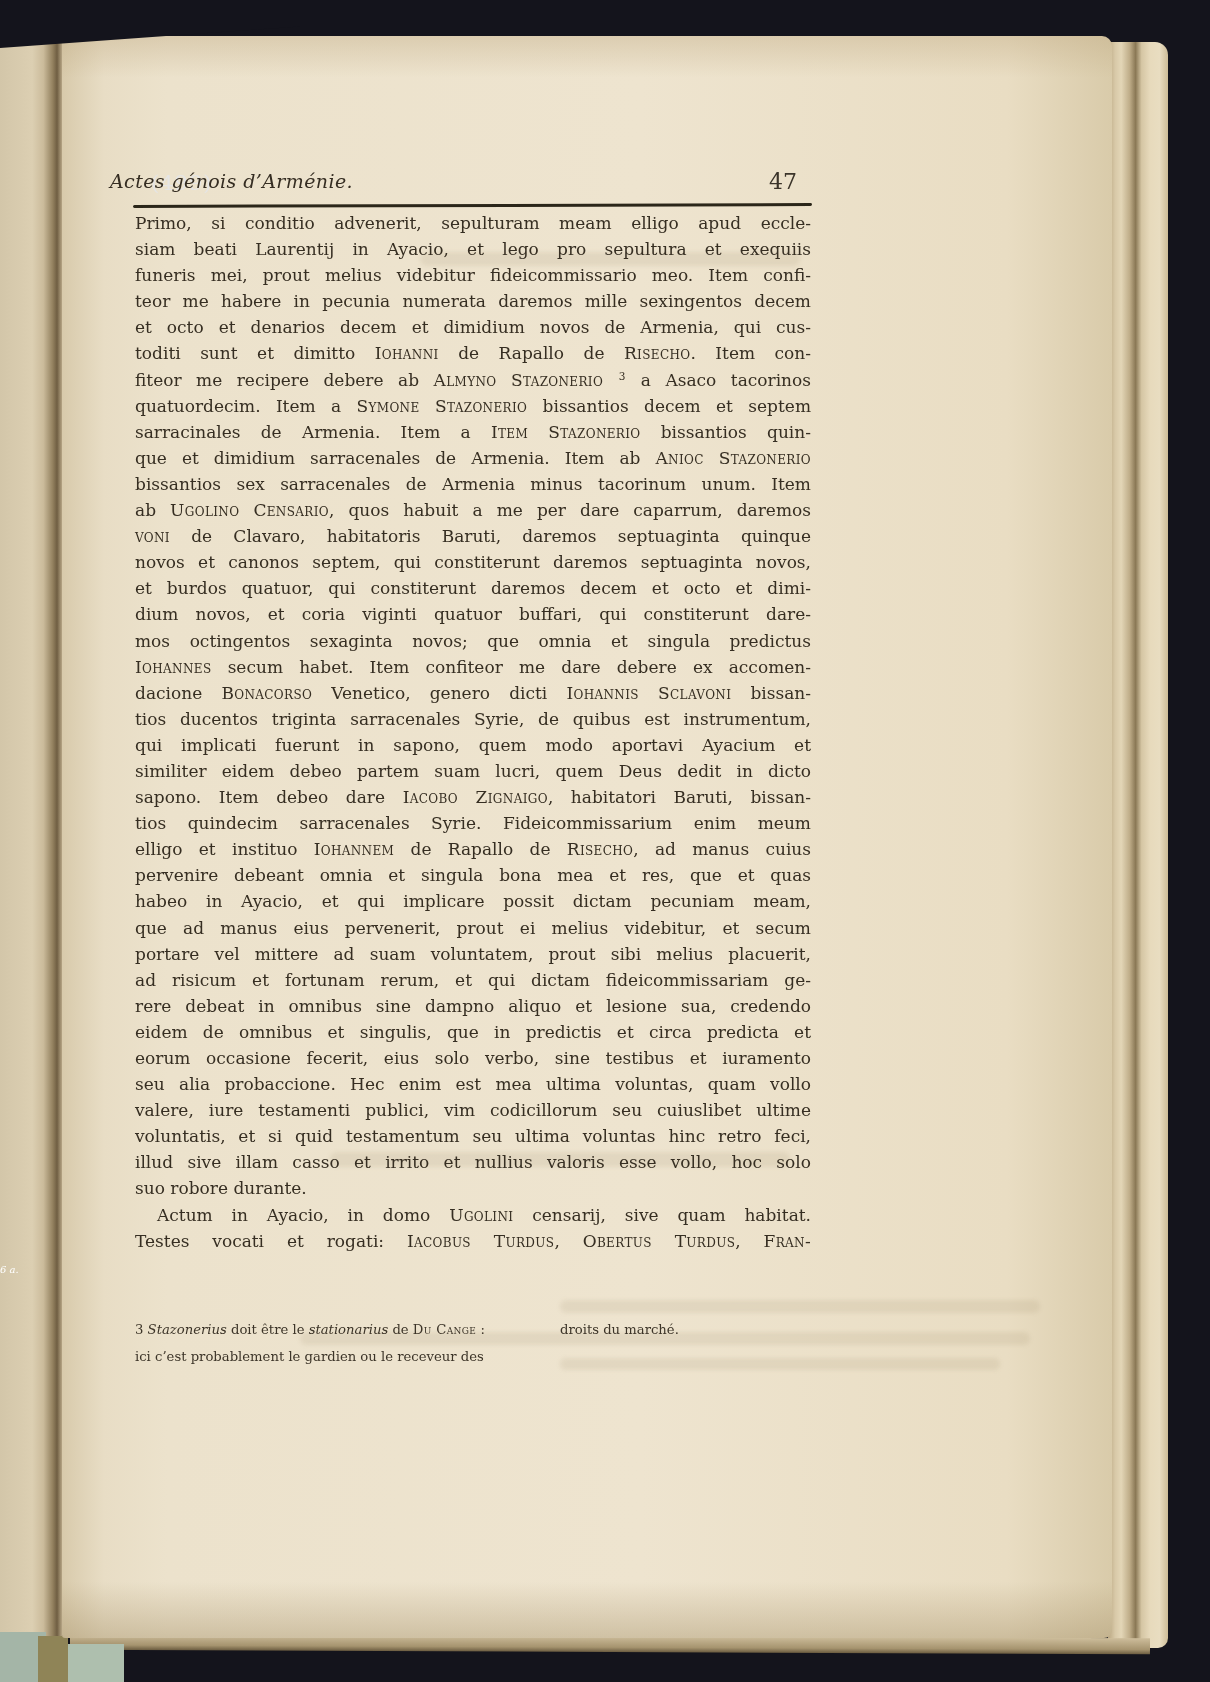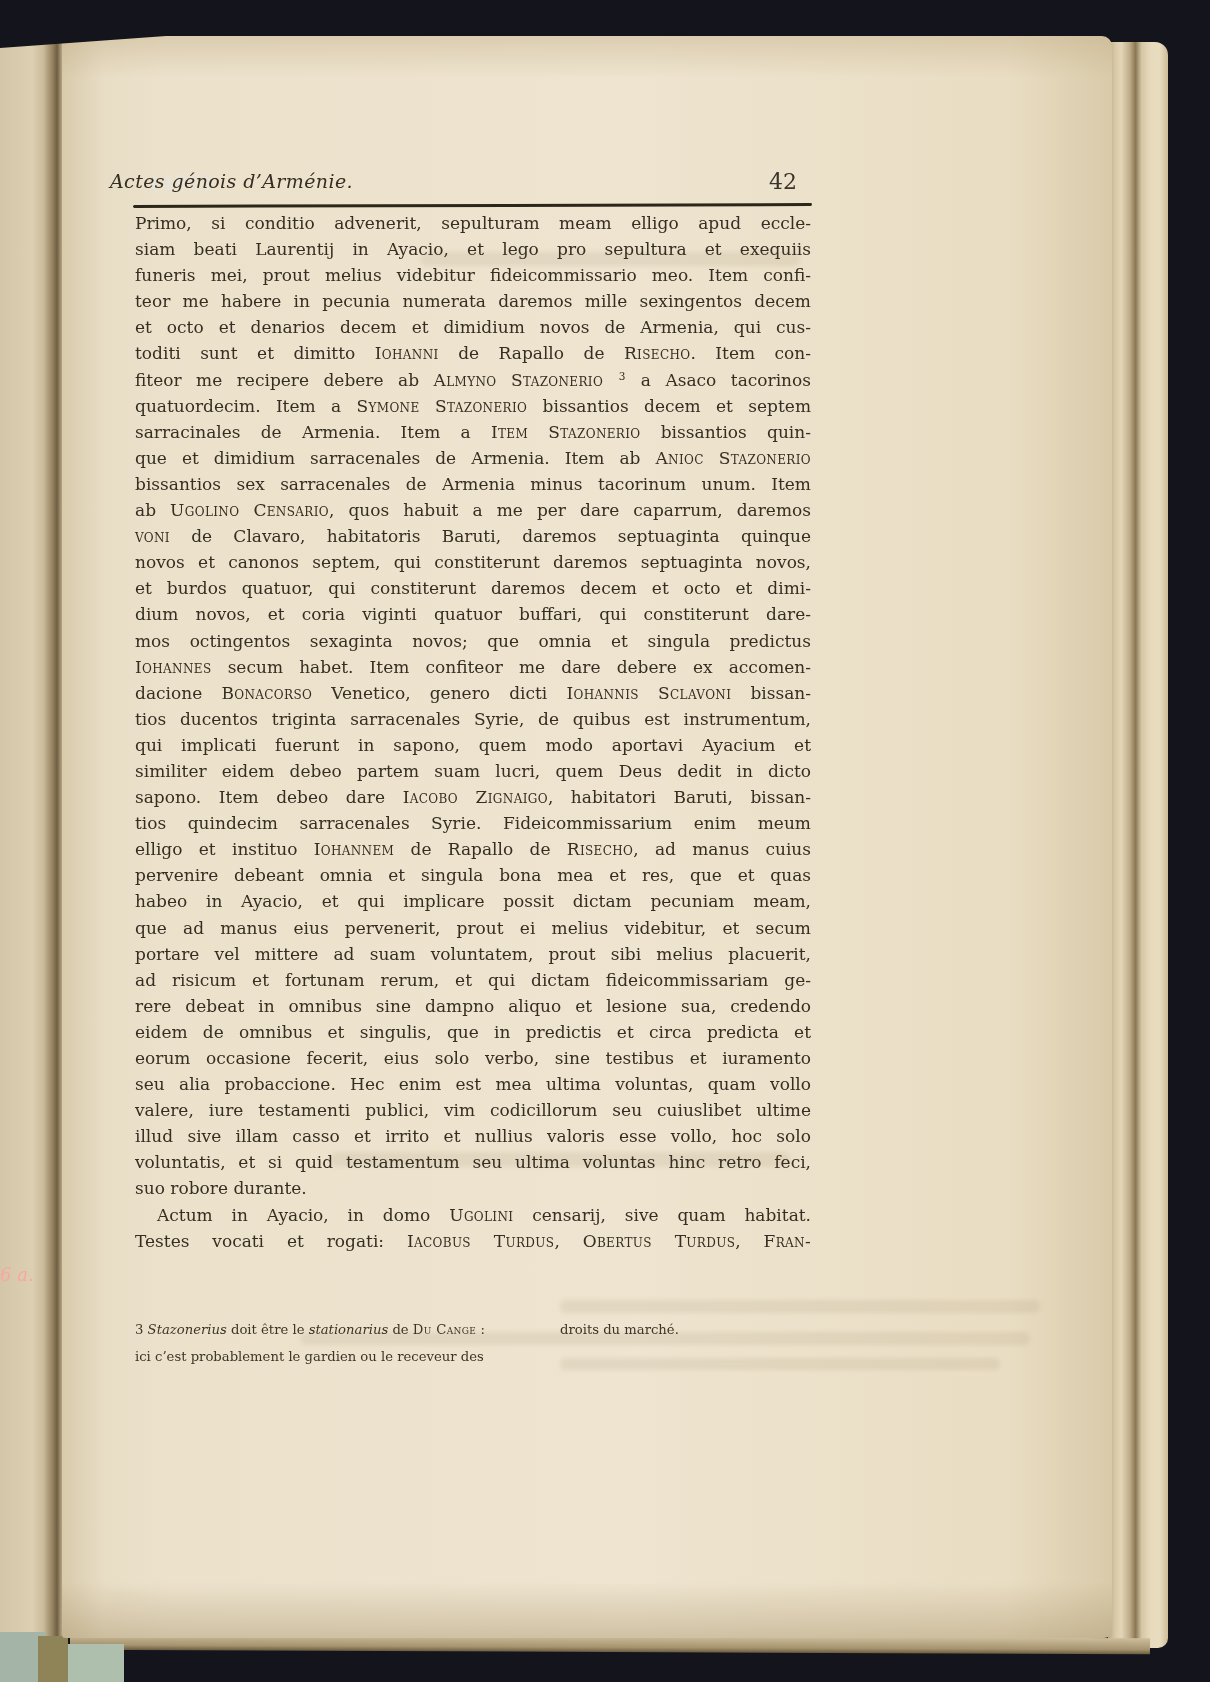--- a/index.html
+++ b/index.html
@@ -45,21 +45,21 @@
   .line.ind{text-indent:22px;}
   .sc{font-variant:small-caps;letter-spacing:.35px;}
   .it{font-style:italic;}
   .sup{font-size:10.5px;position:relative;top:-6px;margin:0 1px;}
   
   .fn{position:absolute;z-index:5;font-size:13.2px;line-height:27px;color:#3c3428;}
   .fn .line{height:27px;}
   .fn-left{left:135px;top:1316px;width:420px;}
   .fn-right{left:560px;top:1316px;width:250px;}
   
-  .margin-note{position:absolute;left:0;top:1264px;z-index:5;font-style:italic;font-size:18px;color:#fca5a5;}
+  .margin-note{position:absolute;left:0;top:1264px;z-index:5;font-style:italic;font-size:10px;color:#ffffff;}
   
   .bleed{position:absolute;z-index:4;background:rgba(128,106,70,.10);filter:blur(2px);border-radius:7px;}
   .b1{left:420px;top:252px;width:380px;height:14px;}
   .b2{left:330px;top:1152px;width:460px;height:15px;}
   .b3{left:560px;top:1300px;width:480px;height:13px;}
   .b4{left:300px;top:1332px;width:730px;height:13px;}
   .b5{left:560px;top:1358px;width:440px;height:12px;}
 </style>
 </head>
 <body>
@@ -75,21 +75,21 @@
   <div class="wedge"></div>
 
   <div class="bleed b1"></div>
   <div class="bleed b2"></div>
   <div class="bleed b3"></div>
   <div class="bleed b4"></div>
   <div class="bleed b5"></div>
 
   <div class="folio">(499)</div>
   <div class="title">Actes génois d’Arménie.</div>
-  <div class="pagenum">42</div>
+  <div class="pagenum">47</div>
   <div class="rule"></div>
 
   <div class="margin-note">6 a.</div>
 
   <div class="textblock">
       <div class="line">Primo, si conditio advenerit, sepulturam meam elligo apud eccle-</div>
       <div class="line">siam beati Laurentij in Ayacio, et lego pro sepultura et exequiis</div>
       <div class="line">funeris mei, prout melius videbitur fideicommissario meo. Item confi-</div>
       <div class="line">teor me habere in pecunia numerata daremos mille sexingentos decem</div>
       <div class="line">et octo et denarios decem et dimidium novos de Armenia, qui cus-</div>
@@ -116,22 +116,22 @@
       <div class="line">pervenire debeant omnia et singula bona mea et res, que et quas</div>
       <div class="line">habeo in Ayacio, et qui implicare possit dictam pecuniam meam,</div>
       <div class="line">que ad manus eius pervenerit, prout ei melius videbitur, et secum</div>
       <div class="line">portare vel mittere ad suam voluntatem, prout sibi melius placuerit,</div>
       <div class="line">ad risicum et fortunam rerum, et qui dictam fideicommissariam ge-</div>
       <div class="line">rere debeat in omnibus sine dampno aliquo et lesione sua, credendo</div>
       <div class="line">eidem de omnibus et singulis, que in predictis et circa predicta et</div>
       <div class="line">eorum occasione fecerit, eius solo verbo, sine testibus et iuramento</div>
       <div class="line">seu alia probaccione. Hec enim est mea ultima voluntas, quam vollo</div>
       <div class="line">valere, iure testamenti publici, vim codicillorum seu cuiuslibet ultime</div>
+      <div class="line">voluntatis, et si quid testamentum seu ultima voluntas hinc retro feci,</div>
       <div class="line">illud sive illam casso et irrito et nullius valoris esse vollo, hoc solo</div>
-      <div class="line">voluntatis, et si quid testamentum seu ultima voluntas hinc retro feci,</div>
       <div class="line nj">suo robore durante.</div>
       <div class="line ind">Actum in Ayacio, in domo <span class="sc">Ugolini</span> censarij, sive quam habitat.</div>
       <div class="line">Testes vocati et rogati: <span class="sc">Iacobus</span> <span class="sc">Turdus</span>, <span class="sc">Obertus</span> <span class="sc">Turdus</span>, <span class="sc">Fran-</span></div>
     </div>
 
   <div class="fn fn-left">
       <div class="line nj">3 <span class="it">Stazonerius</span> doit être le <span class="it">stationarius</span> de <span class="sc">Du Cange</span> :</div>
       <div class="line nj">ici c’est probablement le gardien ou le receveur des</div>
     </div>
   <div class="fn fn-right">

